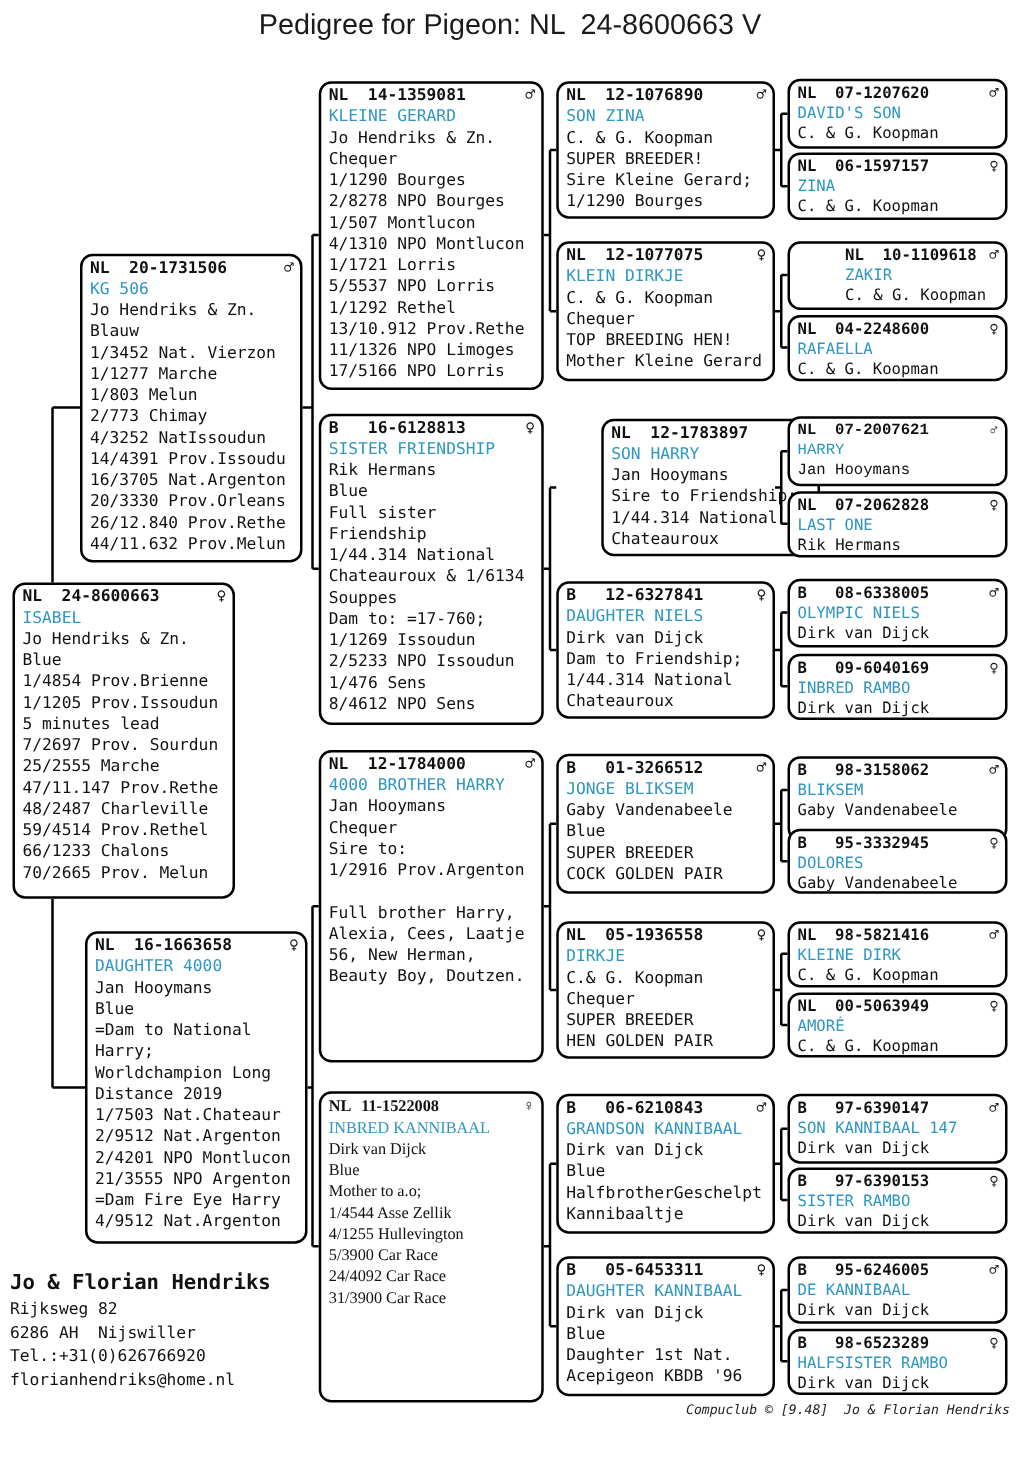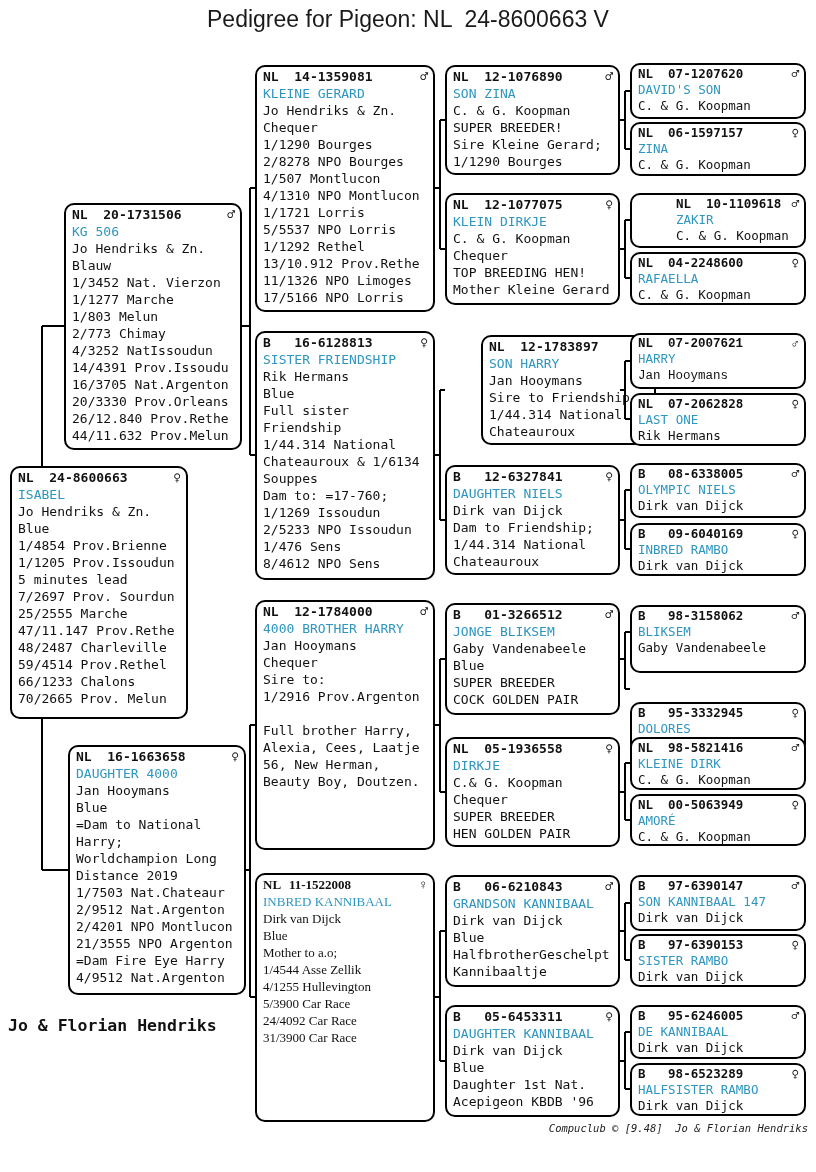--- a/index.html
+++ b/index.html
@@ -234,21 +234,21 @@
       <div class="pbox small" style="left: 630px; top: 523px; width: 176px; height: 53px;">
         <div class="phead"><span class="pcountry">B</span><span class="pring">09-6040169</span><span class="psex">♀</span></div>
         <div class="pname">INBRED RAMBO</div>
         <div class="pbody">Dirk van Dijck</div>
       </div>
       <div class="pbox small" style="left: 630px; top: 605px; width: 176px; height: 68px;">
         <div class="phead"><span class="pcountry">B</span><span class="pring">98-3158062</span><span class="psex">♂</span></div>
         <div class="pname">BLIKSEM</div>
         <div class="pbody">Gaby Vandenabeele</div>
       </div>
-      <div class="pbox small" style="left: 630px; top: 663px; width: 176px; height: 52px; margin-top: 39px;">
+      <div class="pbox small" style="left: 630px; top: 663px; width: 176px; height: 52px;">
         <div class="phead"><span class="pcountry">B</span><span class="pring">95-3332945</span><span class="psex">♀</span></div>
         <div class="pname">DOLORES</div>
         <div class="pbody">Gaby Vandenabeele</div>
       </div>
       <div class="pbox small" style="left: 630px; top: 737px; width: 176px; height: 53px;">
         <div class="phead"><span class="pcountry">NL</span><span class="pring">98-5821416</span><span class="psex">♂</span></div>
         <div class="pname">KLEINE DIRK</div>
         <div class="pbody">C. &amp; G. Koopman</div>
       </div>
       <div class="pbox small" style="left: 630px; top: 794px; width: 176px; height: 52px;">
@@ -334,15 +334,19 @@
       <div class="seg" style="left: 624px; top: 903px; width: 2px; height: 57px;"></div>
       <div class="seg" style="left: 625px; top: 902px; width: 5px; height: 2px;"></div>
       <div class="seg" style="left: 625px; top: 959px; width: 5px; height: 2px;"></div>
       <div class="seg" style="left: 620px; top: 1060px; width: 5px; height: 2px;"></div>
       <div class="seg" style="left: 624px; top: 1032px; width: 2px; height: 57px;"></div>
       <div class="seg" style="left: 625px; top: 1031px; width: 5px; height: 2px;"></div>
       <div class="seg" style="left: 625px; top: 1088px; width: 5px; height: 2px;"></div>
     </div>
   <div id="owner">
     <div id="owner-name">Jo &amp; Florian Hendriks</div>
+    <div id="owner-details">Rijksweg 82
+6286 AH  Nijswiller
+Tel.:+31(0)626766920
+florianhendriks@home.nl</div>
   </div>
   <div id="credit">Compuclub © [9.48]  Jo &amp; Florian Hendriks</div>
 </div>
 
 </body></html>

